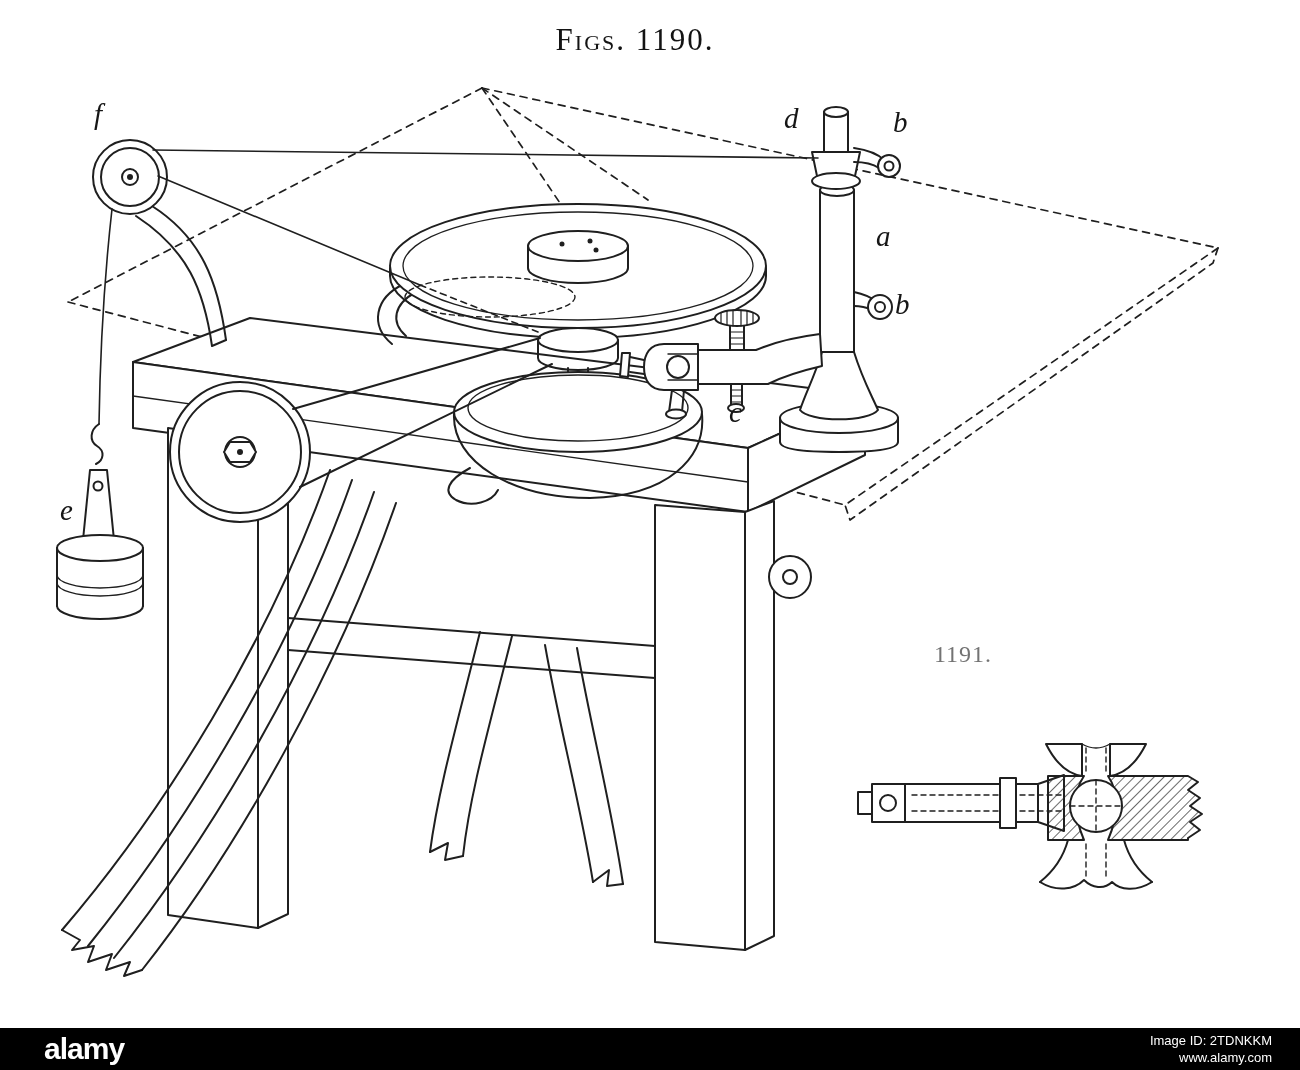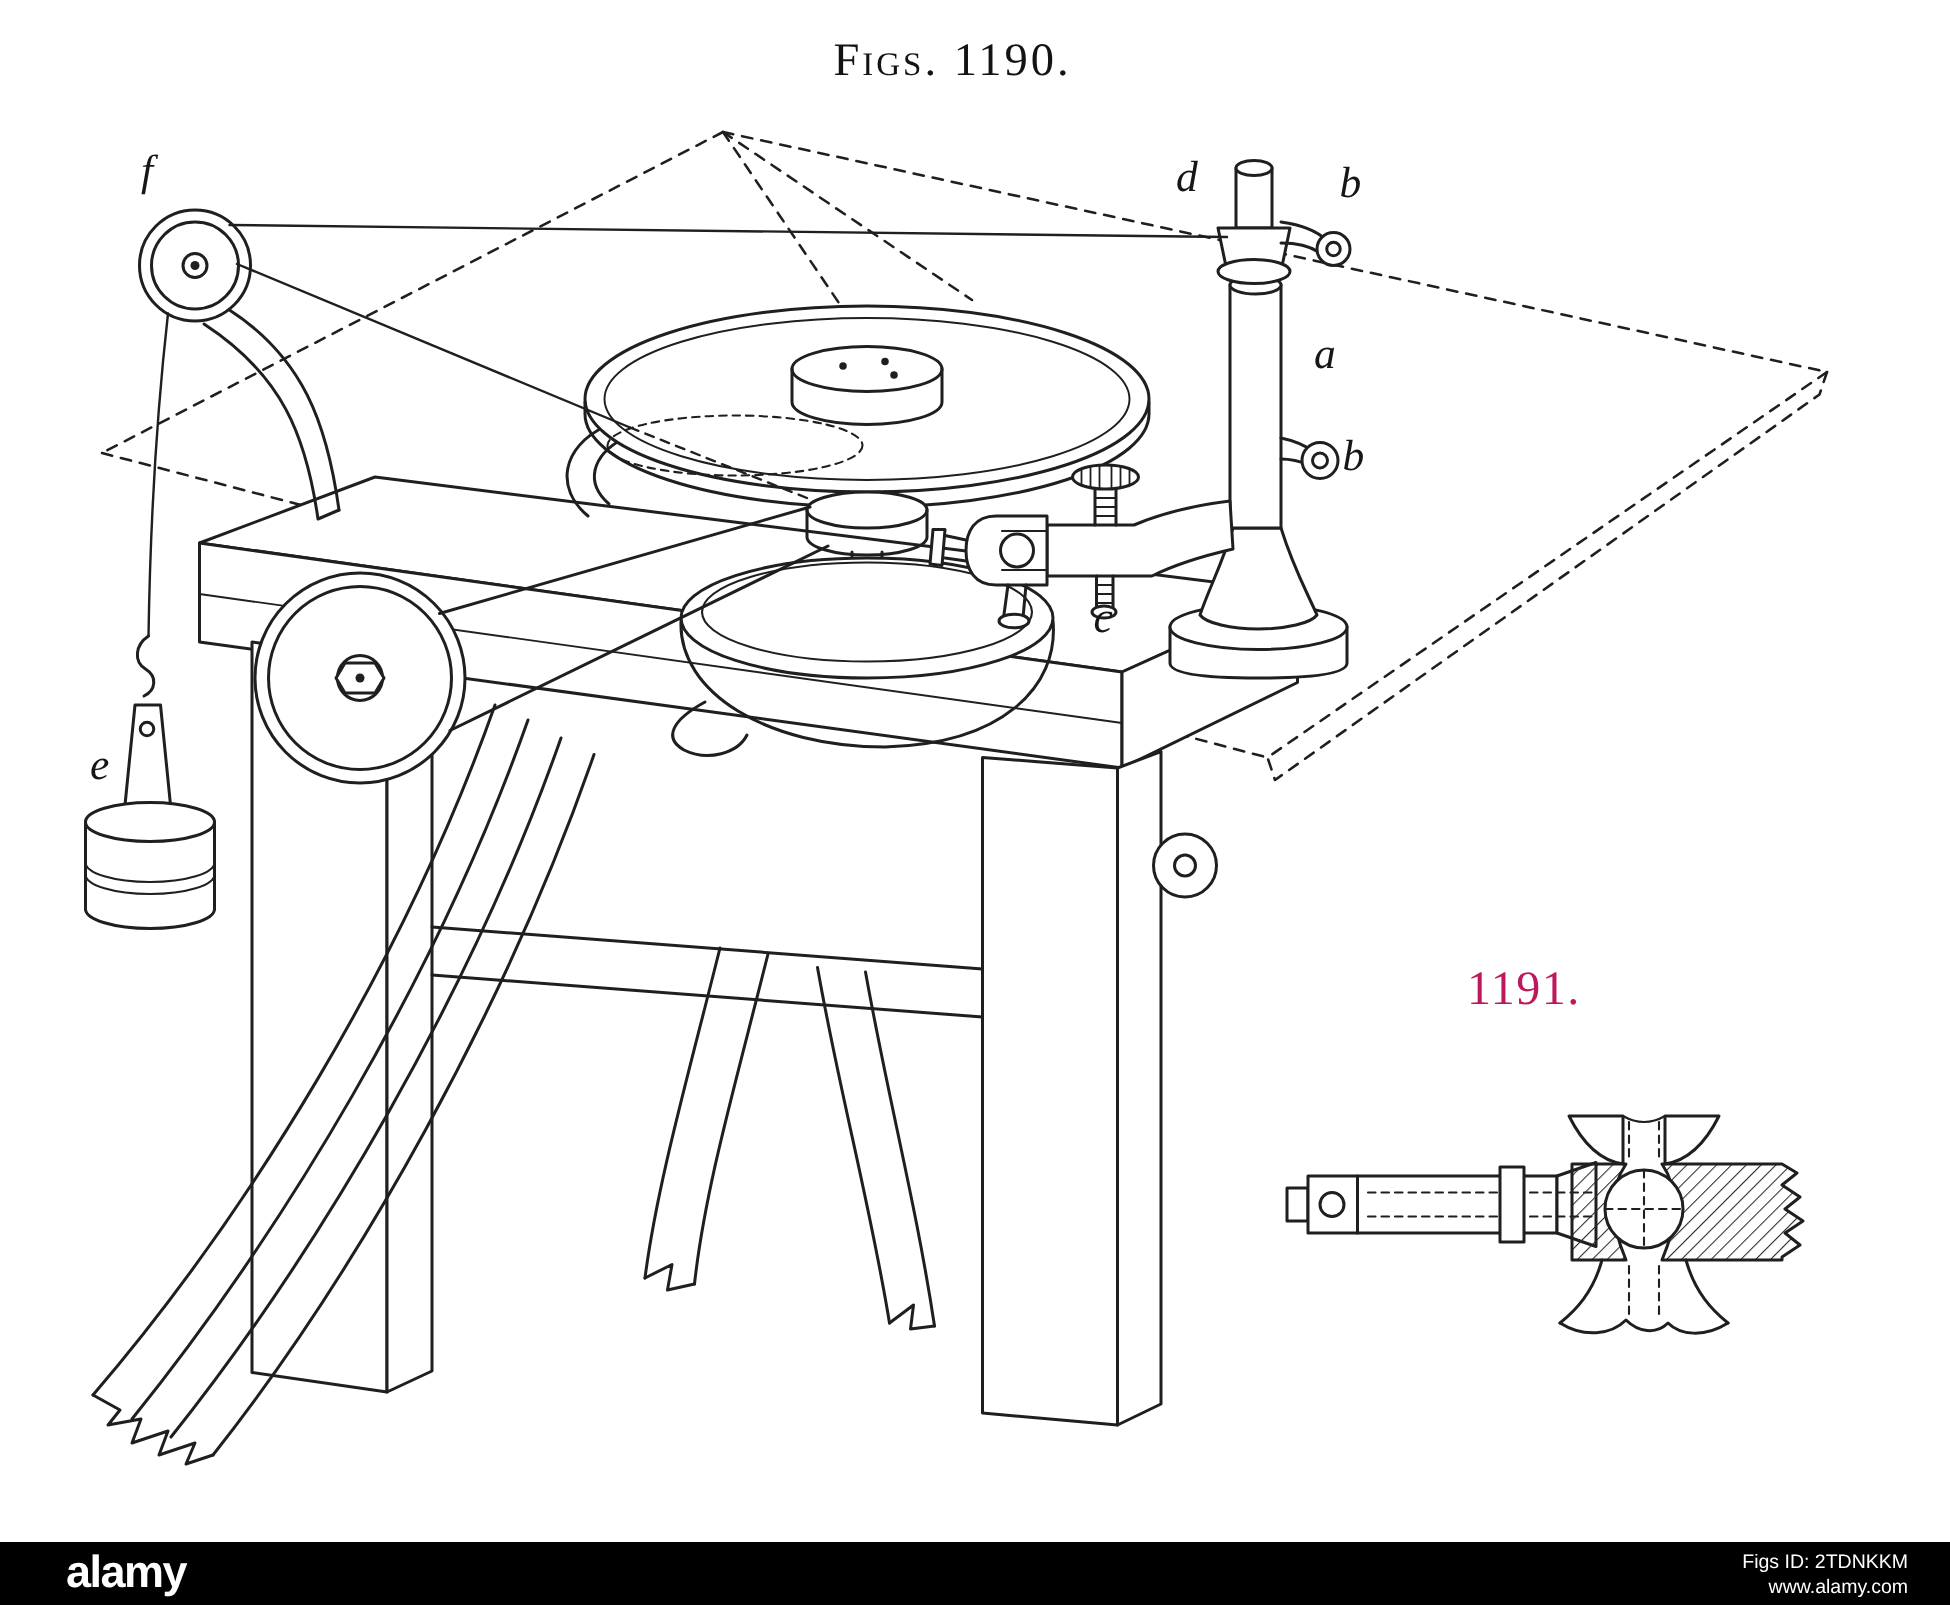--- a/index.html
+++ b/index.html
@@ -3,22 +3,22 @@
 <meta charset="utf-8">
 <style>
   html,body{margin:0;padding:0;background:#fff;}
   .page{position:relative;width:1300px;height:1070px;background:#ffffff;overflow:hidden;}
   .art{position:absolute;top:0;left:0;}
   .fig-title{position:absolute;left:480px;top:22px;width:310px;text-align:center;
     font-family:"Liberation Serif",serif;font-variant:small-caps;font-size:31px;
     letter-spacing:2px;color:#131313;}
   .part-label{position:absolute;font-family:"Liberation Serif",serif;font-style:italic;
     font-size:29px;color:#161616;line-height:1;}
-  .fig2-label{position:absolute;left:978px;top:642px;font-family:"Liberation Serif",serif;
-    font-size:32px;letter-spacing:1px;color:#be185d;line-height:1;}
+  .fig2-label{position:absolute;left:934px;top:642px;font-family:"Liberation Serif",serif;
+    font-size:24px;letter-spacing:1px;color:#737373;line-height:1;}
   .footer{position:absolute;left:0;top:1028px;width:1300px;height:42px;background:#000000;
     display:flex;align-items:center;justify-content:space-between;box-sizing:border-box;
     padding-left:44px;padding-right:28px;}
   .brand{font-family:"Liberation Sans",sans-serif;font-weight:bold;font-size:30px;
     color:#ffffff;letter-spacing:-1px;line-height:1;}
   .footer-meta{text-align:right;font-family:"Liberation Sans",sans-serif;font-size:13px;
     line-height:17px;color:#ffffff;}
 </style>
 </head>
 <body>
@@ -198,18 +198,18 @@
   <div class="part-label" style="left:876px;top:222px;">a</div>
   <div class="part-label" style="left:895px;top:290px;">b</div>
   <div class="part-label" style="left:729px;top:398px;">c</div>
   <div class="part-label" style="left:60px;top:496px;">e</div>
 
   <div class="fig2-label">1191.</div>
 
   <div class="footer">
     <span class="brand">alamy</span>
     <div class="footer-meta">
-      <div>Figs ID: 2TDNKKM</div>
+      <div>Image ID: 2TDNKKM</div>
       <div>www.alamy.com</div>
     </div>
   </div>
 
 </div>
 
 </body></html>

